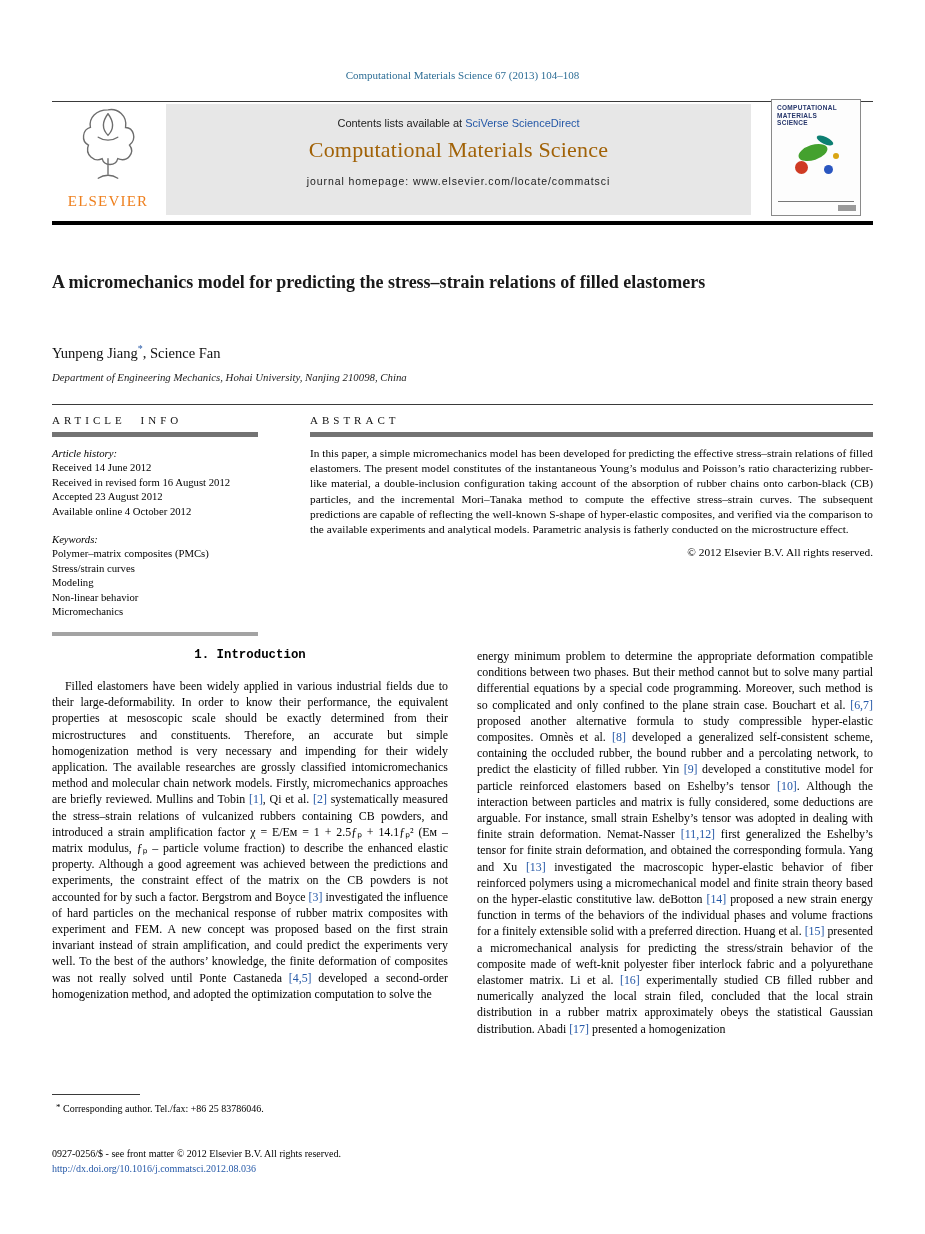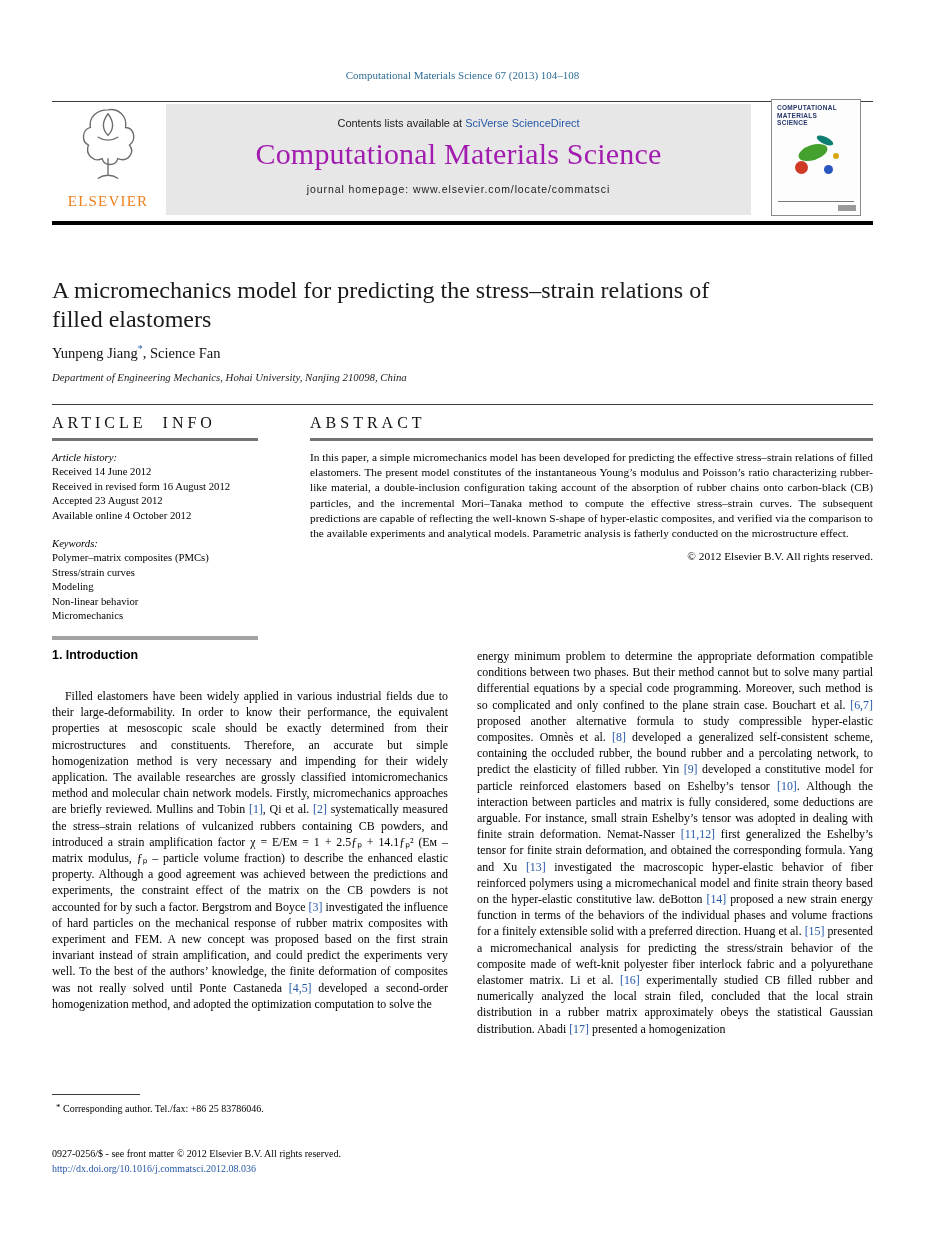--- a/index.html
+++ b/index.html
@@ -12,57 +12,57 @@
   .cite-line { position:absolute; top:69px; left:0; width:100%; text-align:center;
     font-size:11px; color:var(--cite); }
   .top-rule { position:absolute; top:101px; left:52px; width:821px; border-top:1px solid #3a3a3a; }
   .header-band { position:absolute; top:102px; left:52px; width:821px; height:119px; }
   .logo { position:absolute; left:0; top:2px; width:112px; text-align:center; }
   .logo-word { font-size:15px; color:var(--orange); letter-spacing:1.2px; margin-top:1px; }
   .graybox { position:absolute; left:114px; top:2px; width:585px; height:111px;
     background:#e7e7e7; text-align:center; }
   .contents-line { margin-top:13px; font-family:"Liberation Sans", sans-serif; font-size:11px; color:#222; }
   .link { color:var(--link); }
-  .journal-title { margin-top:8px; font-size:30px; color:#a21caf; letter-spacing:0.2px; }
+  .journal-title { margin-top:8px; font-size:22px; color:#a16207; letter-spacing:0.2px; }
   .homepage-line { margin-top:12px; font-family:"Liberation Sans", sans-serif;
     font-size:10.5px; letter-spacing:0.9px; color:#1a1a1a; }
   .cover { position:absolute; right:12px; top:-3px; width:90px; height:117px;
     border:1px solid #8a8a8a; background:#fdfdfd; overflow:hidden; }
   .cover-title { position:absolute; top:4px; left:5px; text-align:left;
     font-family:"Liberation Sans", sans-serif; font-weight:bold; font-size:6.5px;
     line-height:7.5px; color:#26366b; letter-spacing:0.3px; }
   .blob { position:absolute; border-radius:50%; }
   .blob.green  { width:30px; height:15px; background:#44a12e; transform:rotate(-18deg); left:26px; top:45px; }
   .blob.red    { width:13px; height:13px; background:#cf3b24; left:23px; top:61px; }
   .blob.blue   { width:9px;  height:9px;  background:#2a56c0; left:52px; top:65px; }
   .blob.teal   { width:18px; height:7px;  background:#0d7f72; transform:rotate(25deg); left:44px; top:37px; }
   .blob.yellow { width:6px;  height:6px;  background:#d9a514; left:61px; top:53px; }
   .cover-line { position:absolute; bottom:13px; left:6px; right:6px; border-top:1px solid #777; }
   .cover-tag  { position:absolute; bottom:4px; right:4px; width:18px; height:6px; background:#9a9a9a; }
   .thick-rule { position:absolute; top:221px; left:52px; width:821px; height:4px; background:#000; }
-  .title { position:absolute; top:276px; left:52px; width:710px;
-    font-size:24px; line-height:29px; font-weight:normal; color:#1a1a1a; }
+  .title { position:absolute; top:268px; left:52px; width:710px;
+    font-size:18px; line-height:29px; font-weight:bold; color:#1a1a1a; }
   .authors { position:absolute; top:343px; left:52px; font-size:14.5px; color:#111; }
   .authors sup { color:var(--link); font-size:10px; }
   .affil { position:absolute; top:371px; left:52px; font-size:10.8px; font-style:italic; color:#1a1a1a; }
   .info-top-rule { position:absolute; top:404px; left:52px; width:821px; border-top:1px solid #3a3a3a; }
   .info-wrap { position:absolute; top:414px; left:52px; width:821px; display:flex; }
   .info-col { width:206px; margin-right:52px; }
   .abs-col { flex:1; }
-  .sec-head { font-size:16px; letter-spacing:4px; word-spacing:8px; color:#111;
-    padding-bottom:6px; border-bottom:3px solid #737373; }
+  .sec-head { font-size:11px; letter-spacing:4px; word-spacing:8px; color:#111;
+    padding-bottom:6px; border-bottom:5px solid #737373; }
   .info-content { padding-top:9px; padding-bottom:14px; border-bottom:4px solid #a3a3a3; }
   .label { font-style:italic; font-size:10.7px; line-height:14.4px; }
   .info-line { font-size:10.7px; line-height:14.4px; }
   .kw-label { margin-top:14px; }
   .abs-text { margin-top:9px; font-size:11.3px; line-height:15.2px; text-align:justify; }
   .abs-copy { margin-top:9px; font-size:11.3px; text-align:right; }
   .body-wrap { position:absolute; top:648px; left:52px; width:821px; display:flex; gap:29px; }
   .col { width:396px; }
-  .sec1 { font-size:12.4px; font-weight:bold; margin-bottom:26px; font-family:Liberation Sans, sans-serif; }
+  .sec1 { font-size:12.4px; font-weight:bold; margin-bottom:16px; font-family:Liberation Mono, monospace;text-align:center; }
   .para { font-size:11.9px; line-height:16.2px; text-align:justify; }
   .para.indent { text-indent:13px; }
   .ref { color:var(--link); }
   .footnote { position:absolute; top:1094px; left:52px; width:396px; font-size:10px; line-height:13.8px; }
   .fn-rule { width:88px; border-top:1px solid #3a3a3a; margin-bottom:6px; }
   .fn-line1 { padding-left:4px; }
   .fn-mark { vertical-align:2px; font-size:9px; }
   .fn-email { padding-left:8px; }
   .ital { font-style:italic; }
   .footer { position:absolute; top:1147px; left:52px; font-size:10px; line-height:14.5px; }

